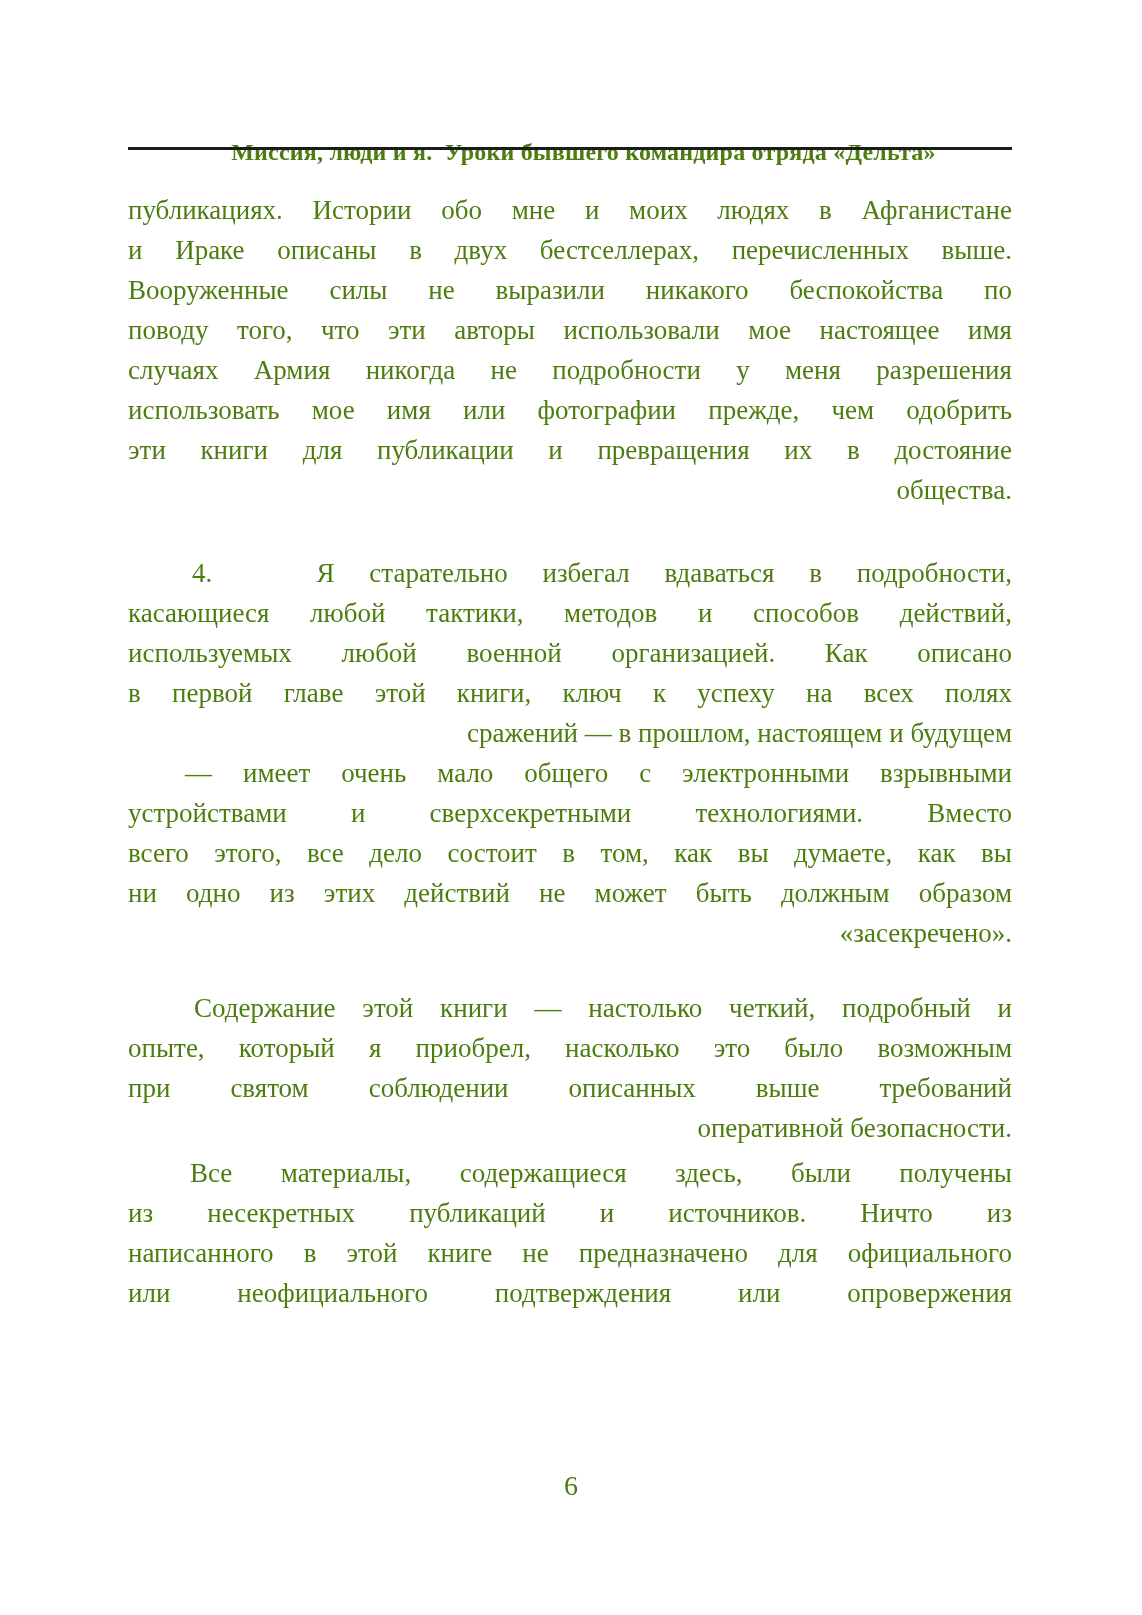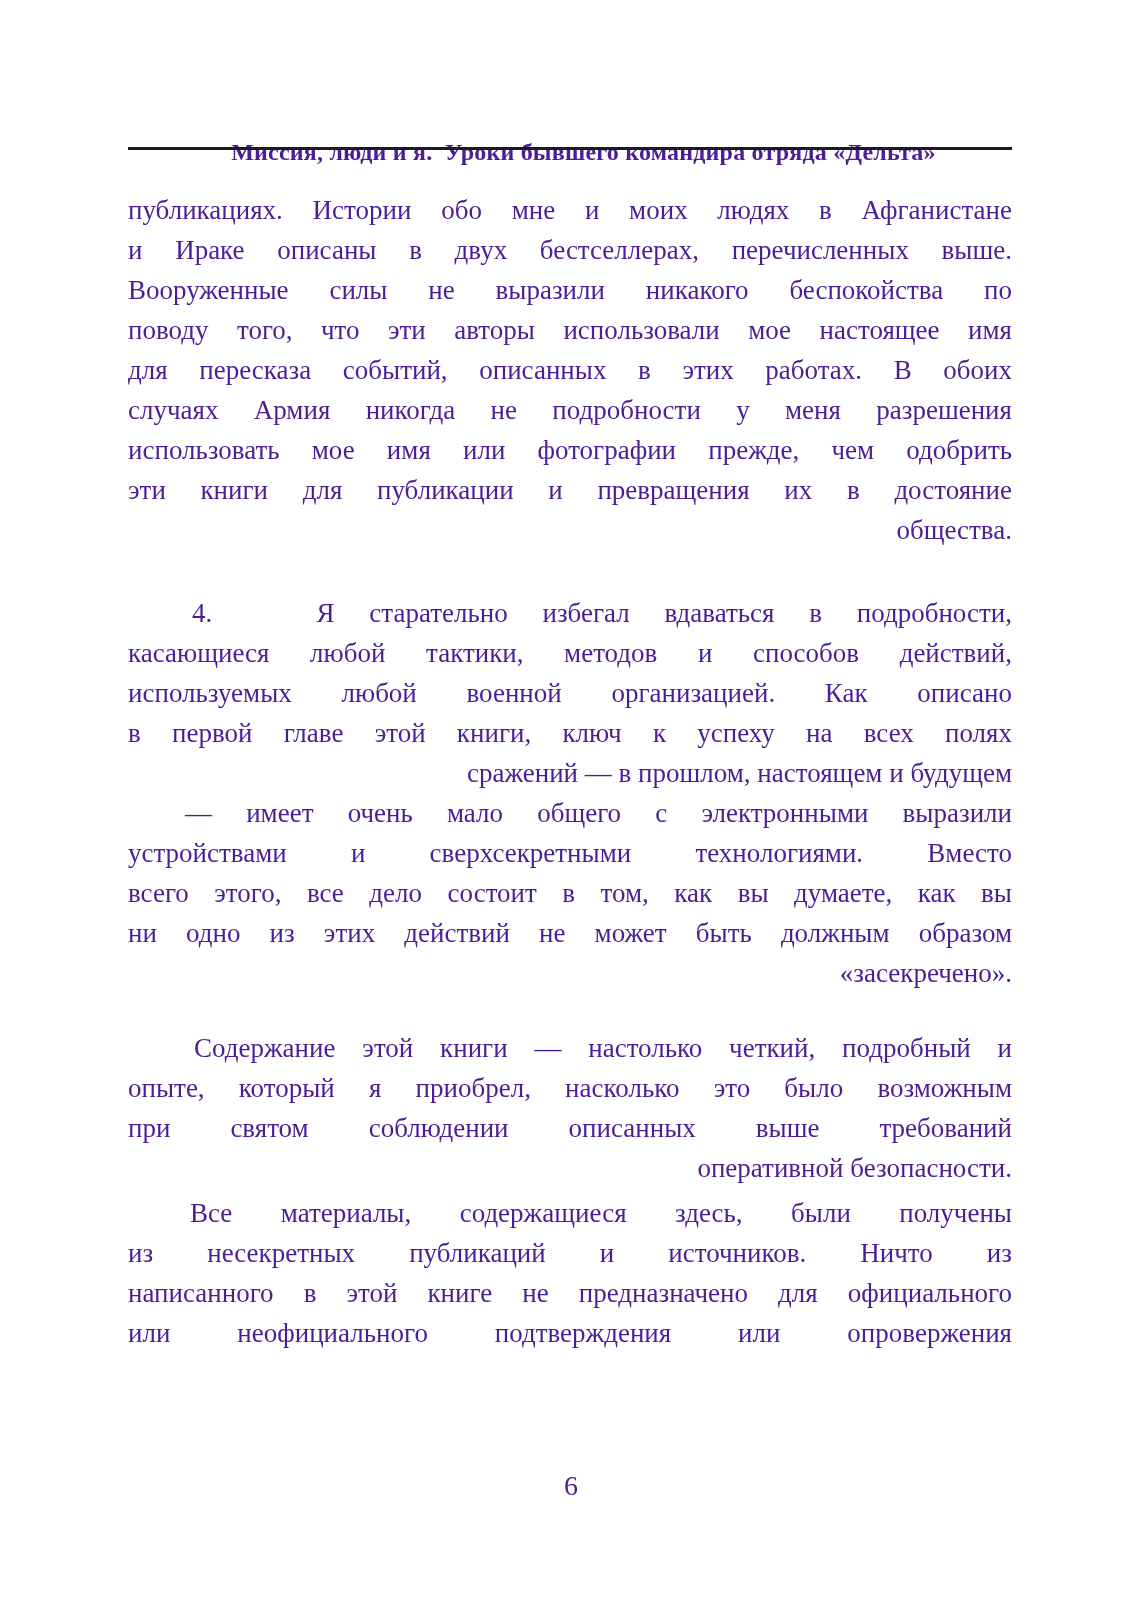--- a/index.html
+++ b/index.html
@@ -56,46 +56,45 @@
       left: 0;
       width: 100%;
       text-align: center;
       font-size: 28px;
       line-height: 40px;
     }
   </style>
 </head>
 <body>
 
-<div class="page" style="background: rgb(255, 255, 255); color: #4c1d95; text-decoration: underline;">
+<div class="page" style="background: rgb(255, 255, 255); color: #4d7c0f; text-decoration: underline;">
   <div class="running-header">
     <span>Миссия, люди и я.&nbsp; Уроки бывшего командира отряда «Дельта»</span>
   </div>
   <div class="header-rule" style="background: rgb(27, 27, 27);"></div>
   <div class="body-text">
       <div class="para" style="margin-top: 0px;">
         <div class="line">публикациях. Истории обо мне и моих людях в Афганистане</div>
         <div class="line">и Ираке описаны в двух бестселлерах, перечисленных выше.</div>
         <div class="line">Вооруженные силы не выразили никакого беспокойства по</div>
         <div class="line">поводу того, что эти авторы использовали мое настоящее имя</div>
-        <div class="line">для пересказа событий, описанных в этих работах. В обоих</div>
         <div class="line">случаях Армия никогда не подробности у меня разрешения</div>
         <div class="line">использовать мое имя или фотографии прежде, чем одобрить</div>
         <div class="line">эти книги для публикации и превращения их в достояние</div>
         <div class="line last">общества.</div>
       </div>
       <div class="para" style="margin-top: 43px;">
         <div class="line" style="text-indent: 64px;">4.&nbsp;&nbsp; Я старательно избегал вдаваться в подробности,</div>
         <div class="line">касающиеся любой тактики, методов и способов действий,</div>
         <div class="line">используемых любой военной организацией. Как описано</div>
         <div class="line">в первой главе этой книги, ключ к успеху на всех полях</div>
         <div class="line last">сражений — в прошлом, настоящем и будущем</div>
       </div>
       <div class="para" style="margin-top: 0px;">
-        <div class="line" style="text-indent: 57px;">— имеет очень мало общего с электронными выразили</div>
+        <div class="line" style="text-indent: 57px;">— имеет очень мало общего с электронными взрывными</div>
         <div class="line">устройствами и сверхсекретными технологиями. Вместо</div>
         <div class="line">всего этого, все дело состоит в том, как вы думаете, как вы</div>
         <div class="line">ни одно из этих действий не может быть должным образом</div>
         <div class="line last">«засекречено».</div>
       </div>
       <div class="para" style="margin-top: 35px;">
         <div class="line" style="text-indent: 66px;">Содержание этой книги — настолько четкий, подробный и</div>
         <div class="line">опыте, который я приобрел, насколько это было возможным</div>
         <div class="line">при святом соблюдении описанных выше требований</div>
         <div class="line last">оперативной безопасности.</div>

